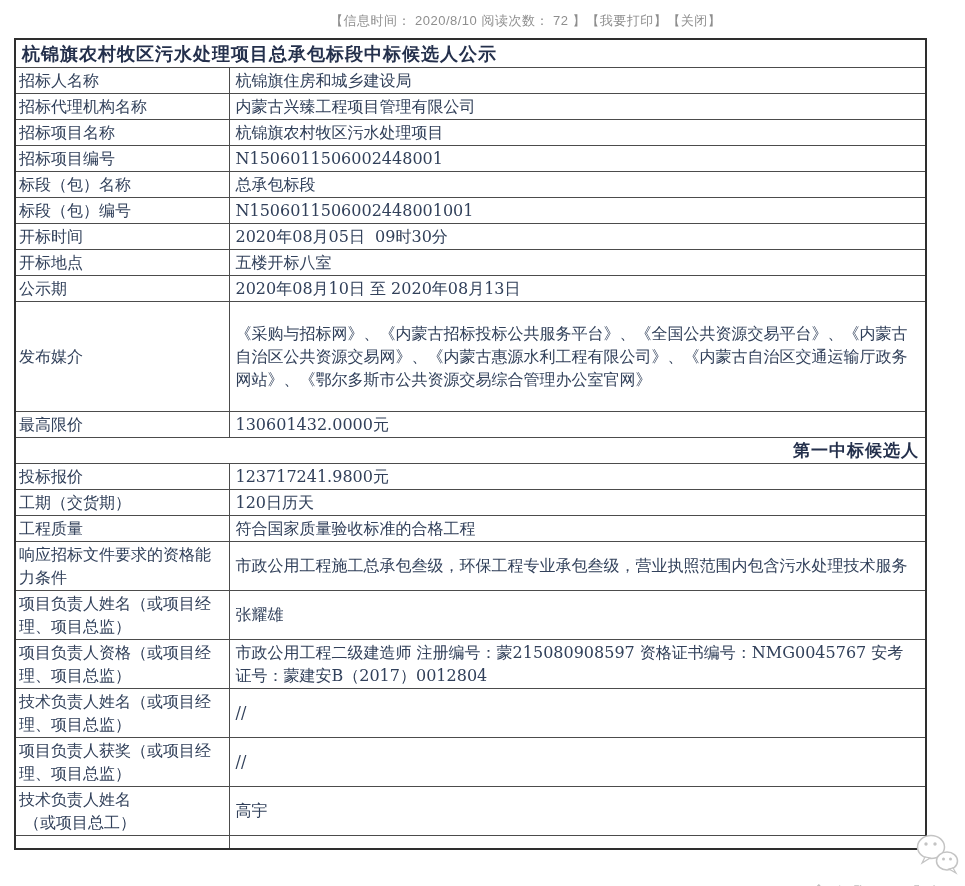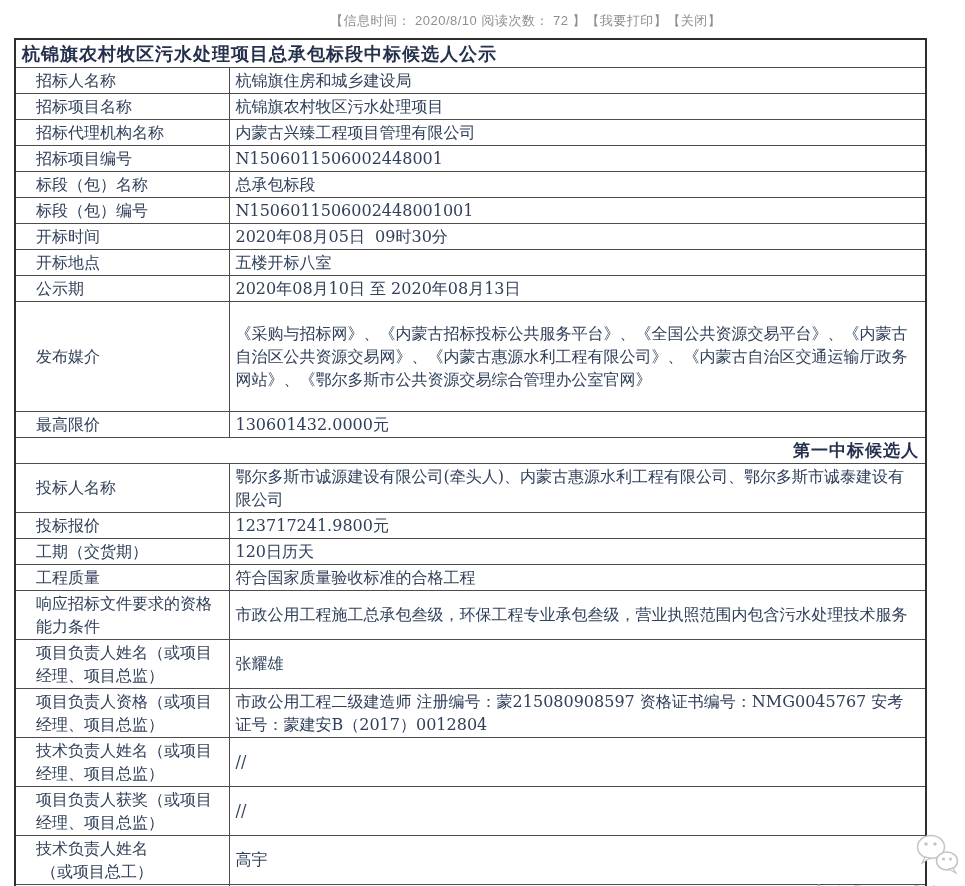--- a/index.html
+++ b/index.html
@@ -27,21 +27,21 @@
   }
   td {
     border:1px solid #4c4c4c;
     padding:1px 6px;
     vertical-align:middle;
     font-size:16px;
     line-height:23px;
     white-space:pre-wrap;
     word-break:break-all;
   }
-  td.lbl { padding-left:20px; }
+  td.lbl { padding-left:3px; }
   td.val { }
   td.title-cell {
     font-weight:bold; font-size:18px;
     height:28px; color:#24304c; letter-spacing:1px;
   }
   td.section-cell {
     text-align:right; font-weight:bold; font-size:17px;
     height:26px; color:#24304c; letter-spacing:1px;
   }
   tr.media-row td { height:110px; }
@@ -77,26 +77,26 @@
   <tbody>
     <tr>
       <td class="title-cell" colspan="2">杭锦旗农村牧区污水处理项目总承包标段中标候选人公示</td>
     </tr>
 
     <tr>
       <td class="lbl">招标人名称</td>
       <td class="val">杭锦旗住房和城乡建设局</td>
     </tr>
     <tr>
+      <td class="lbl">招标代理机构名称</td>
+      <td class="val">内蒙古兴臻工程项目管理有限公司</td>
+    </tr>
+    <tr>
       <td class="lbl">招标项目名称</td>
       <td class="val">杭锦旗农村牧区污水处理项目</td>
-    </tr>
-    <tr>
-      <td class="lbl">招标代理机构名称</td>
-      <td class="val">内蒙古兴臻工程项目管理有限公司</td>
     </tr>
     <tr>
       <td class="lbl">招标项目编号</td>
       <td class="val">N1506011506002448001</td>
     </tr>
     <tr>
       <td class="lbl">标段（包）名称</td>
       <td class="val">总承包标段</td>
     </tr>
     <tr>
@@ -121,24 +121,20 @@
     </tr>
     <tr>
       <td class="lbl">最高限价</td>
       <td class="val">130601432.0000元</td>
     </tr>
 
     <tr>
       <td class="section-cell" colspan="2">第一中标候选人</td>
     </tr>
 
-    <tr class="two-line">
-      <td class="lbl">投标人名称</td>
-      <td class="val">鄂尔多斯市诚源建设有限公司(牵头人)、内蒙古惠源水利工程有限公司、鄂尔多斯市诚泰建设有限公司</td>
-    </tr>
     <tr>
       <td class="lbl">投标报价</td>
       <td class="val">123717241.9800元</td>
     </tr>
     <tr>
       <td class="lbl">工期（交货期）</td>
       <td class="val">120日历天</td>
     </tr>
     <tr>
       <td class="lbl">工程质量</td>

